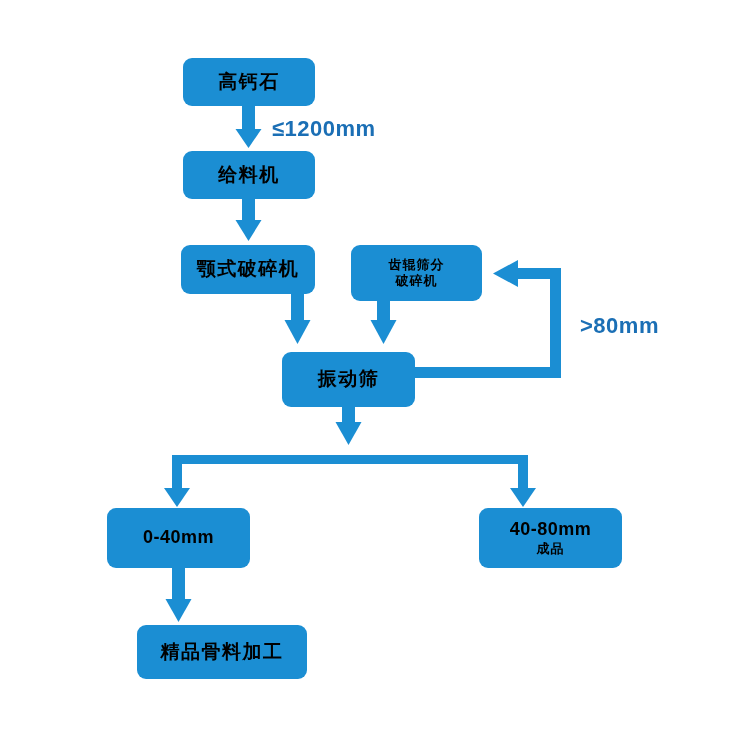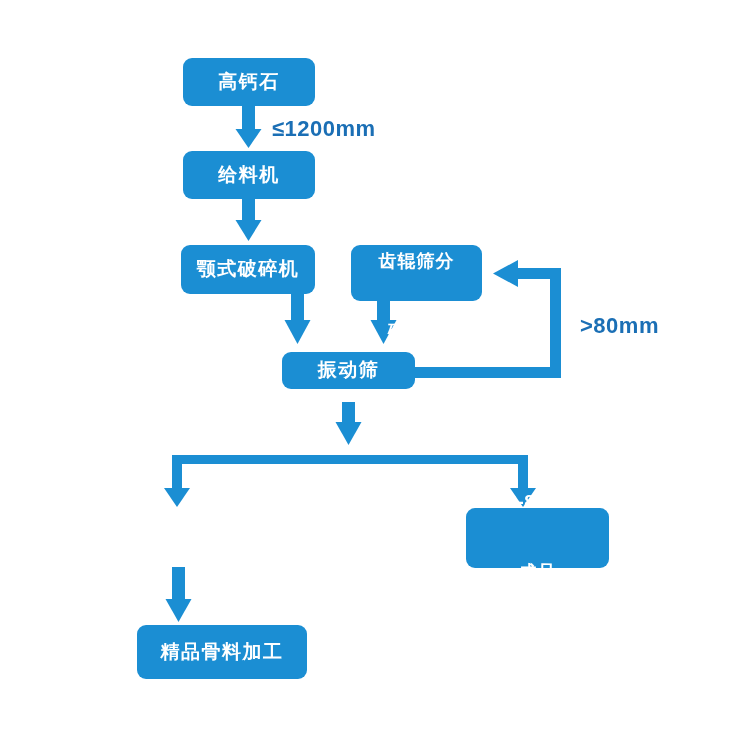--- a/index.html
+++ b/index.html
@@ -27,33 +27,33 @@
   }
   .node-box {
     position: absolute;
     box-sizing: border-box;
     background: #1b8ed3;
     border-radius: 9px;
     display: flex;
     align-items: center;
     justify-content: center;
     text-align: center;
-    color: #ffffff;
+    color: #000000;
     font-weight: bold;
     letter-spacing: 0.5px;
     line-height: 1.28;
     user-select: none;
   }
   .node-label {
     display: block;
     width: 100%;
     padding: 0 4px;
   }
   .cn { font-size: 19px; letter-spacing: 1.5px; }
-  .cn-sm { font-size: 18px; letter-spacing: 1px; margin-top: 48px; }
+  .cn-sm { font-size: 13px; letter-spacing: 1px; }
   .lat { font-size: 18px; letter-spacing: 0.5px; }
   .two-line { line-height: 1.22; }
 
   .edge-label {
     position: absolute;
     color: #1b6fb5;
     font-weight: bold;
     font-size: 22px;
     letter-spacing: 0.5px;
     white-space: nowrap;
@@ -129,26 +129,29 @@
 
   <div class="node-box" style="left:181px; top:245px; width:134px; height:49px;">
     <span class="node-label cn">颚式破碎机</span>
   </div>
 
   <div class="node-box two-line" style="left:351px; top:245px; width:131px; height:56px; flex-direction:column;">
     <span class="node-label cn-sm">齿辊筛分</span>
     <span class="node-label cn-sm">破碎机</span>
   </div>
 
-  <div class="node-box" style="left:282px; top:352px; width:133px; height:37px;">
+  <div class="node-box" style="left:282px; top:352px; width:133px; height:55px;">
     <span class="node-label cn">振动筛</span>
   </div>
 
+  <div class="node-box" style="left:107px; top:508px; width:143px; height:60px;">
+    <span class="node-label lat">0-40mm</span>
+  </div>
 
-  <div class="node-box two-line" style="left:466px; top:508px; width:143px; height:60px; flex-direction:column;">
+  <div class="node-box two-line" style="left:479px; top:508px; width:143px; height:60px; flex-direction:column;">
     <span class="node-label lat">40-80mm</span>
     <span class="node-label cn-sm">成品</span>
   </div>
 
   <div class="node-box" style="left:97px; top:625px; width:170px; height:54px;margin-left:40px;">
     <span class="node-label cn">精品骨料加工</span>
   </div>
 
   <div class="edge-label" style="left:272px; top:116px;">≤1200mm</div>
 

